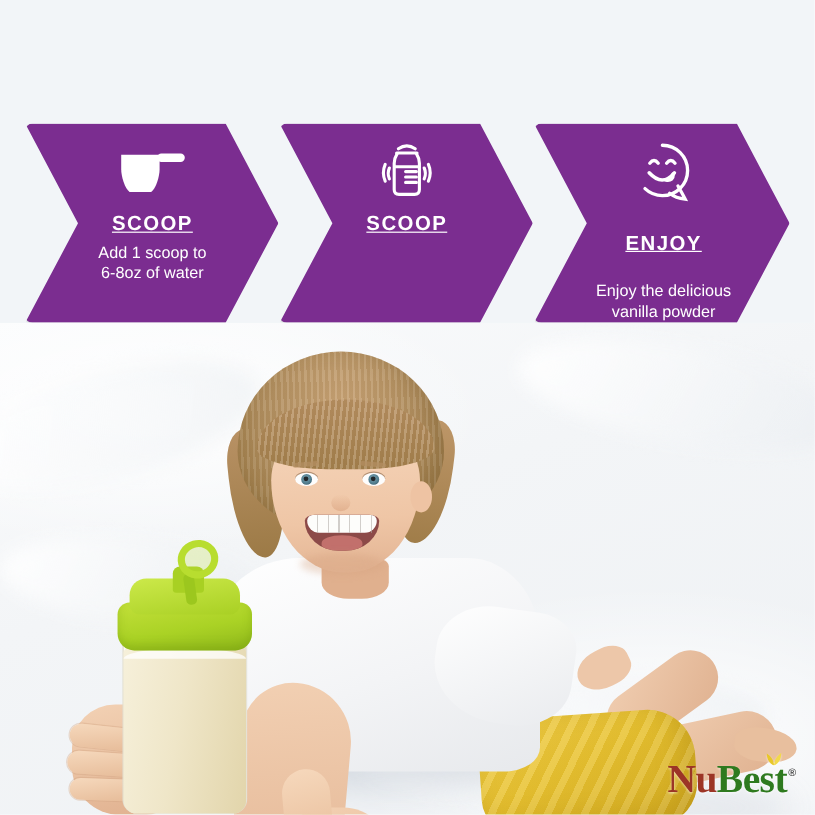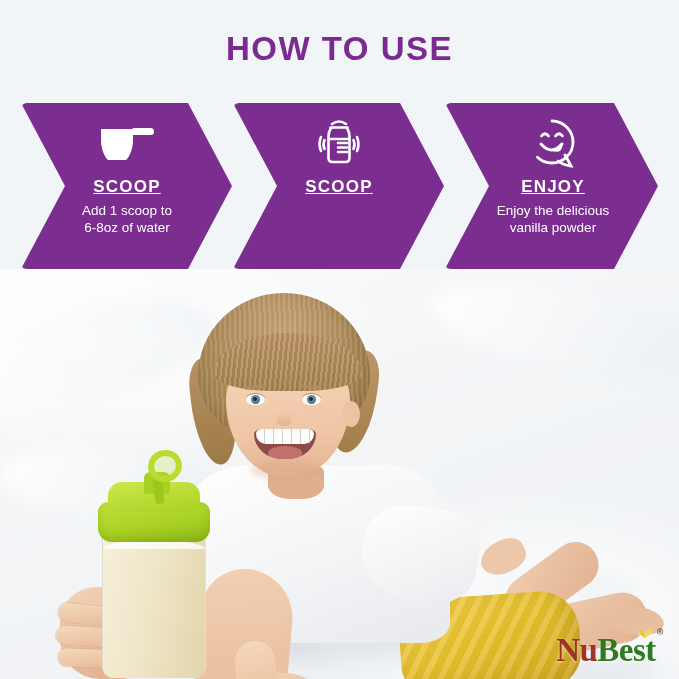--- a/index.html
+++ b/index.html
@@ -60,21 +60,21 @@
   .chev-inner {
     position: absolute;
     top: 0; left: 42px;
     width: 128px; height: 166px;
     display: flex;
     flex-direction: column;
     align-items: center;
     justify-content: flex-start;
     text-align: center;
   }
-  .chev-3 .chev-inner { left: 44px; }
+  .chev-3 .chev-inner { left: 44px; gap: 16px; }
 
   .step-icon {
     height: 56px;
     display: flex;
     align-items: center;
     justify-content: center;
     margin-top: 12px;
   }
   .step-title {
     font-size: 17px;
@@ -409,41 +409,40 @@
     display: flex; align-items: baseline;
     font-family: "Liberation Serif", serif;
     font-weight: bold;
     font-size: 33px;
     line-height: 1;
     letter-spacing: -0.5px;
     filter: drop-shadow(0 1px 1px rgba(255,255,255,0.6));
     text-align: right;
   }
   #logo .nu { color: #9c3526; }
-  #logo .best { color: #2e7a1f; position: relative; margin-top: 12px; }
+  #logo .best { color: #2e7a1f; position: relative; }
   #logo .leaf {
     position: absolute;
     right: 4px; top: -9px;
     width: 14px; height: 13px;
   }
   #logo .reg {
     font-family: "Liberation Sans", sans-serif;
     font-size: 9px; font-weight: bold;
     color: #4a4a4a;
     margin-left: 1px;
     align-self: flex-start;
     position: relative; top: 6px;
   }
 </style>
 </head>
 <body>
 
 <div id="page">
 
-  <div id="title">HOW TO USE</div>
 
   <div id="steps">
 
     <div class="chev chev-1">
       <div class="chev-inner">
         <div class="step-icon">
           <svg width="58" height="40" viewBox="0 0 58 40" aria-hidden="true">
             <path d="M3 6 h32 v12 c0 6 -3 16 -7 19 h-18 c-4 -3 -7 -13 -7 -19 Z" fill="#ffffff"></path>
             <rect x="33" y="5" width="23" height="7" rx="3.5" fill="#ffffff"></rect>
           </svg>

